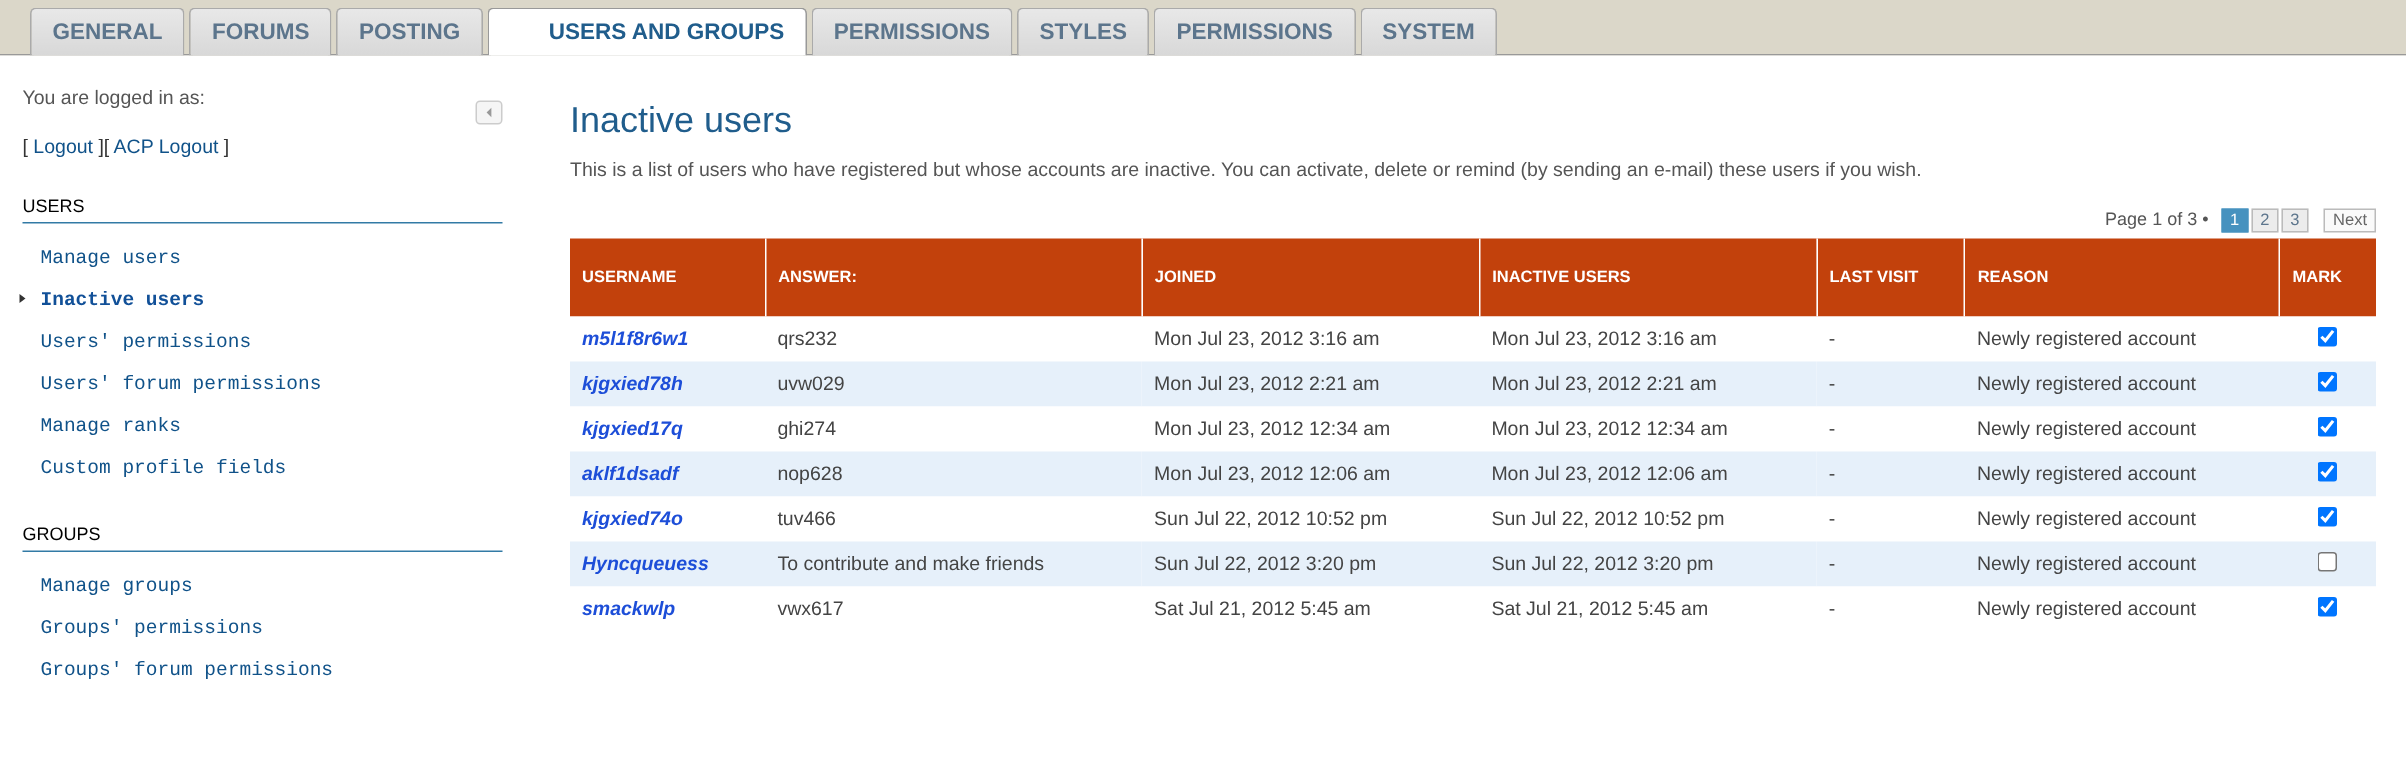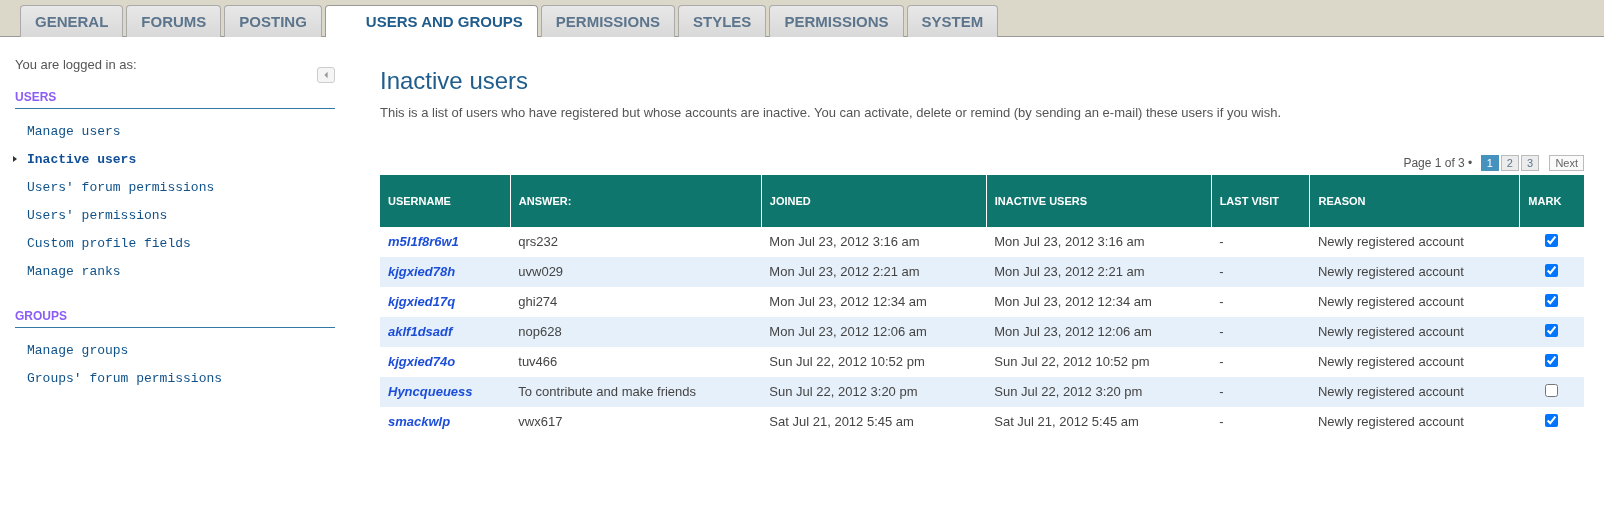--- a/index.html
+++ b/index.html
@@ -60,22 +60,22 @@
       border-radius: 3px;
       display: flex;
       align-items: center;
       justify-content: center;
     }
     .toggle-btn svg { width: 8px; height: 8px; fill: #999; }
     .login-info { margin-bottom: 18px; color: #555; }
     .logout-links { margin-bottom: 25px; color: #333; }
     .logout-links a { color: #105289; text-decoration: none; }
     .sidebar-section-title {
-      color: #8b5cf6;
-      font-weight: bold;
+      color: #000000;
+      font-weight: normal;
       font-size: 12px;
       border-bottom: 1px solid #327AA5;
       padding-bottom: 4px;
       margin-bottom: 8px;
     }
     .sidebar-menu { list-style: none; margin-bottom: 24px; }
     .sidebar-menu li {
       padding: 6px 0 6px 12px;
       position: relative;
     }
@@ -105,21 +105,21 @@
     .page-title {
       color: #205D8C;
       font-size: 24px;
       font-weight: normal;
       margin-bottom: 8px;
       font-family: "Trebuchet MS", Arial, sans-serif;
     }
     .page-desc {
       color: #555;
       line-height: 1.5;
-      margin-bottom: 32px;
+      margin-bottom: 16px;
     }
     .pagination {
       text-align: right;
       margin-bottom: 4px;
       font-size: 12px;
       color: #555;
     }
     .pagination .page-of { margin-right: 4px; }
     .pagination .pg {
       display: inline-block;
@@ -145,21 +145,21 @@
       font-size: 11px;
       margin-left: 6px;
       cursor: pointer;
     }
     table.data-table {
       width: 100%;
       border-collapse: collapse;
       font-size: 13px;
     }
     table.data-table th {
-      background: #0f766e;
+      background: #c2410c;
       color: #FFF;
       text-align: left;
       padding: 20px 8px;
       font-size: 11px;
       font-weight: bold;
       border-right: 1px solid #FFF;
     }
     table.data-table th:last-child { border-right: none; }
     table.data-table td {
       padding: 7px 8px;
@@ -192,33 +192,37 @@
   </div>
 
 <div class="main-area">
   <div class="sidebar">
     <div class="toggle-btn">
       <svg viewBox="0 0 10 10">
           <path d="M7 1 L3 5 L7 9 Z"></path>
         </svg>
     </div>
     <p class="login-info">You are logged in as:</p>
+    <p class="logout-links">
+      [ <a href="#">Logout</a> ][ <a href="#">ACP Logout</a> ]
+    </p>
     <div id="sidebar-sections">
         <div class="sidebar-section-title">USERS</div>
         <ul class="sidebar-menu">
           <li><a href="#">Manage users</a></li>
           <li class="active"><a href="#">Inactive users</a></li>
+          <li><a href="#">Users' permissions</a></li>
           <li><a href="#">Users' forum permissions</a></li>
-          <li><a href="#">Users' permissions</a></li>
+          <li><a href="#">Manage ranks</a></li>
           <li><a href="#">Custom profile fields</a></li>
-          <li><a href="#">Manage ranks</a></li>
         </ul>
         <div class="sidebar-section-title">GROUPS</div>
         <ul class="sidebar-menu">
           <li><a href="#">Manage groups</a></li>
+          <li><a href="#">Groups' permissions</a></li>
           <li><a href="#">Groups' forum permissions</a></li>
         </ul>
       </div>
   </div>
 
   <div class="content">
     <h1 class="page-title">Inactive users</h1>
     <p class="page-desc">This is a list of users who have registered but whose accounts are inactive. You can activate, delete or remind (by sending an e-mail) these users if you wish.</p>
 
     <div class="pagination">

